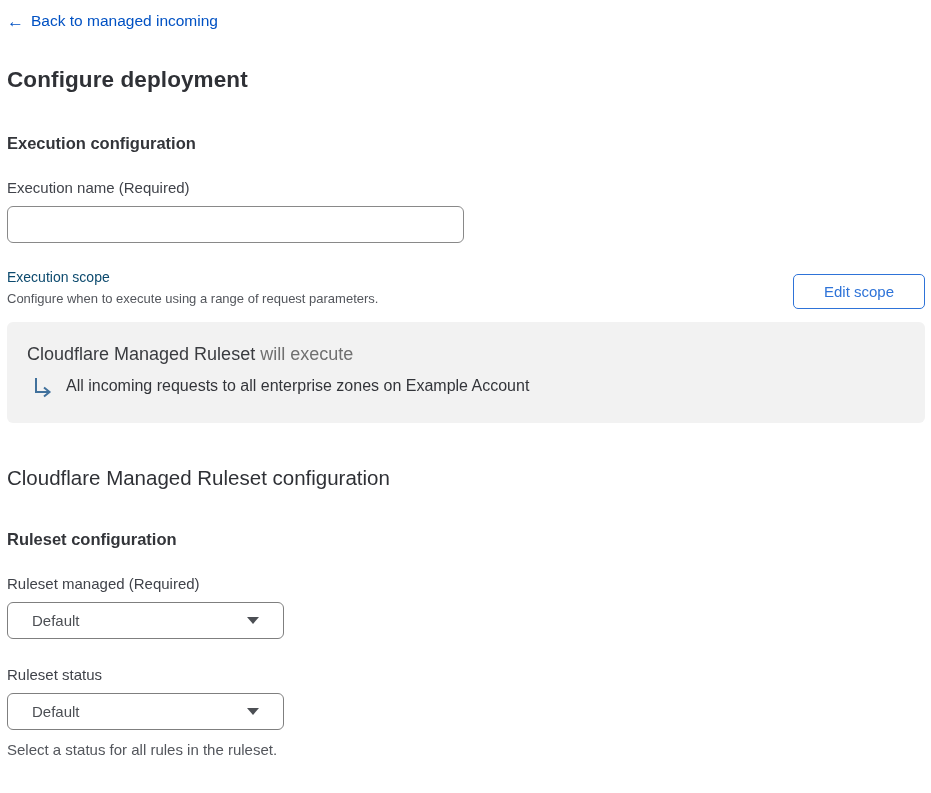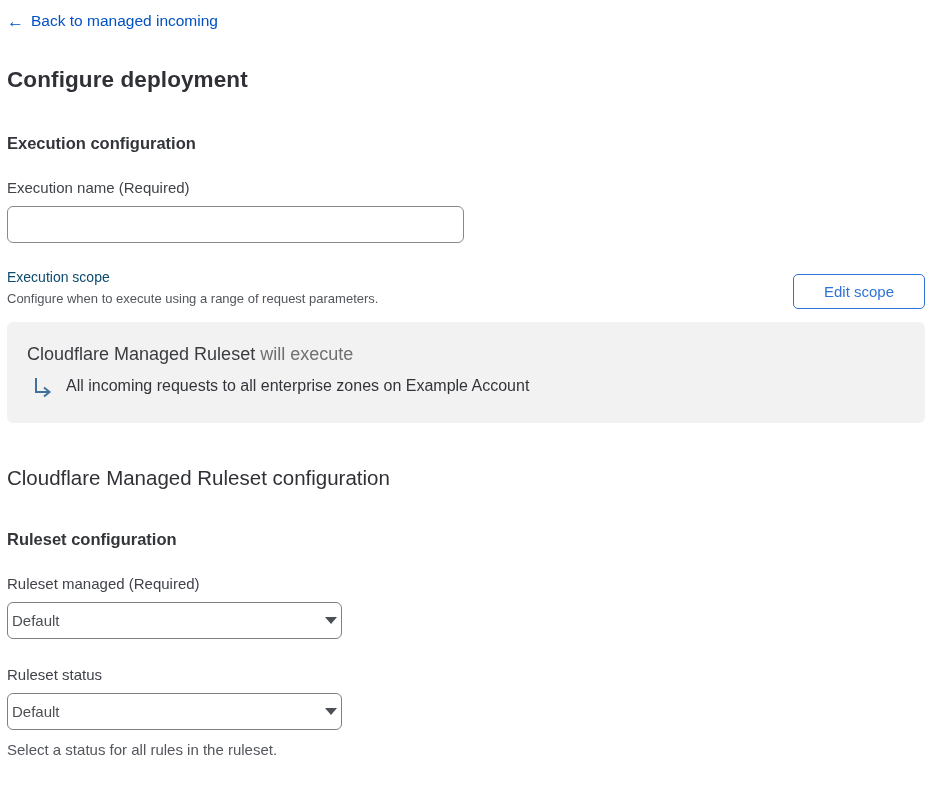--- a/index.html
+++ b/index.html
@@ -119,29 +119,29 @@
     color: #33353a;
   }
   .corner-arrow { display: inline-block; line-height: 0; }
 
   .cmr-title { margin-top: 43px; }
   .ruleset-config-title { margin-top: 40px; }
 
   
   .dropdown {
     margin-top: 10px;
-    width: 335px;
+    width: 277px;
     height: 37px;
     border: 1px solid #7f7f7f;
     border-radius: 6px;
     background: #fff;
     display: flex;
     align-items: center;
     justify-content: space-between;
-    padding: 0 4px;
+    padding: 0 24px;
     cursor: pointer;
   }
   .dropdown .value { font-size: 15px; color: #4c4f54; }
   .caret {
     width: 0; height: 0;
     border-left: 6px solid transparent;
     border-right: 6px solid transparent;
     border-top: 7px solid #4c4f54;
   }
 

